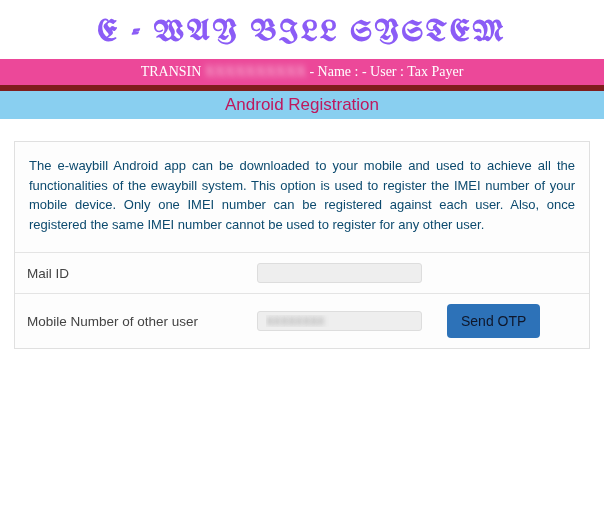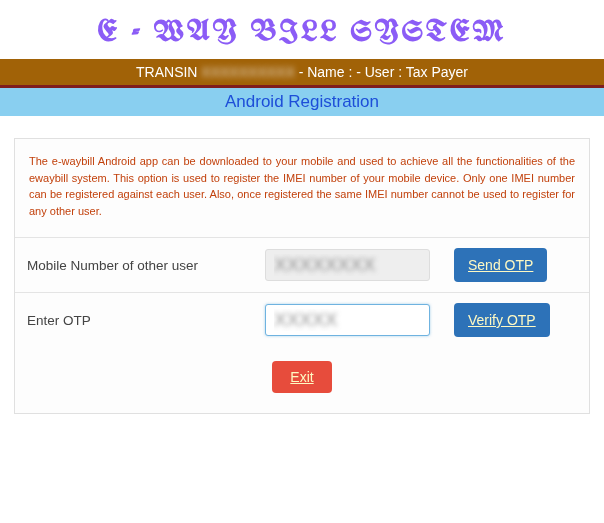--- a/index.html
+++ b/index.html
@@ -14,98 +14,97 @@
     text-align: center;
     padding: 18px 0 12px 0;
     font-family: "Old English Text MT", "UnifrakturMaguntia", serif;
     font-size: 28px;
     letter-spacing: 3px;
     font-weight: bold;
     color: #8b5cf6;
     text-transform: uppercase;
   }
   .info-bar {
-    background: #a16207;
+    background: #ec4899;
     color: #fff;
     text-align: center;
     font-size: 14px;
     padding: 5px 0;
+    font-family: Liberation Serif, serif;
   }
   .info-blur {
     color: transparent;
     text-shadow: 0 0 6px rgba(255,255,255,0.9);
     user-select: none;
   }
   .sub-header {
     background: #89cff0;
-    color: #1d4ed8;
+    color: #be185d;
     text-align: center;
     font-size: 17px;
     padding: 4px 0;
-    border-top: 3px solid #7f1d1d;
+    border-top: 6px solid #7f1d1d;
   }
   .page-body {
     padding: 22px 14px 0 14px;
   }
   .panel {
     border: 1px solid #e0e0e0;
     background: #fdfdfd;
   }
   .desc {
-    color: #c2410c;
-    font-size: 11px;
+    color: #0c4a6e;
+    font-size: 13px;
     line-height: 1.5;
     padding: 14px 14px 18px 14px;
     text-align: justify;
   }
   .form-table { width: 100%; border-collapse: collapse; }
   .form-table td {
     border-top: 1px solid #e4e4e4;
     padding: 10px 12px;
     vertical-align: middle;
     font-size: 13.5px;
     color: #444;
   }
   .col-label { width: 230px; }
   .col-input { width: 190px; }
   .col-btn   { width: auto; }
   input[type=text] {
     width: 165px;
-    height: 32px;
+    height: 20px;
     padding: 4px 8px;
     border: 1px solid #ccc;
     border-radius: 3px;
-    font-size: 19px;
+    font-size: 11px;
     color: #555;
-    margin-left: 8px;
   }
   input.disabled-input {
     background: #eeeeee;
     border: 1px solid #ddd;
   }
   input.blur-text {
     color: transparent;
     text-shadow: 0 0 5px rgba(100,100,100,0.7);
   }
   input.focus-input {
     border: 1px solid #6fb3e0;
     box-shadow: 0 0 3px rgba(111,179,224,0.6);
     background: #fff;
   }
   .btn {
     display: inline-block;
     border: none;
     border-radius: 4px;
-    color: #fef9c3;
+    color: #0f172a;
     font-size: 14px;
     padding: 9px 14px;
     cursor: pointer;
     min-width: 92px;
     text-align: center;
-    text-decoration: underline;
   }
   .btn-primary { background: #2d72b8; }
   .btn-danger { background: #e74c3c; min-width: 60px; padding: 8px 18px; }
   .exit-row td {
     text-align: center;
     padding: 14px 0 20px 0;
     border-top: none;
   }
 </style>
 </head>
@@ -121,40 +120,33 @@
 
 <div class="sub-header">Android Registration</div>
 
 <div class="page-body">
   <div class="panel">
 
     <div class="desc">The e-waybill Android app can be downloaded to your mobile and used to achieve all the functionalities of the ewaybill system. This option is used to register the IMEI number of your mobile device. Only one IMEI number can be registered against each user. Also, once registered the same IMEI number cannot be used to register for any other user.</div>
 
     <table class="form-table">
       <tbody>
+          <tr>
+        <td class="col-label">Mail ID</td>
+        <td class="col-input">
+          <input type="text" class="disabled-input" disabled="" value="" style="">
+        </td>
+        <td class="col-btn"></td>
+      </tr>
       <tr>
         <td class="col-label">Mobile Number of other user</td>
         <td class="col-input">
           <input type="text" class="disabled-input blur-text" disabled="" value="XXXXXXXX" style="">
         </td>
         <td class="col-btn">
           <button class="btn btn-primary">Send OTP</button>
         </td>
       </tr>
-      <tr>
-        <td class="col-label">Enter OTP</td>
-        <td class="col-input">
-          <input type="text" class="focus-input blur-text" value="XXXXX" style="">
-        </td>
-        <td class="col-btn">
-          <button class="btn btn-primary">Verify OTP</button>
-        </td>
-      </tr>
-      <tr class="exit-row">
-        <td colspan="3">
-          <button class="btn btn-danger">Exit</button>
-        </td>
-      </tr>
     </tbody>
       </table>
 
   </div>
 </div>
 
 </body></html>

